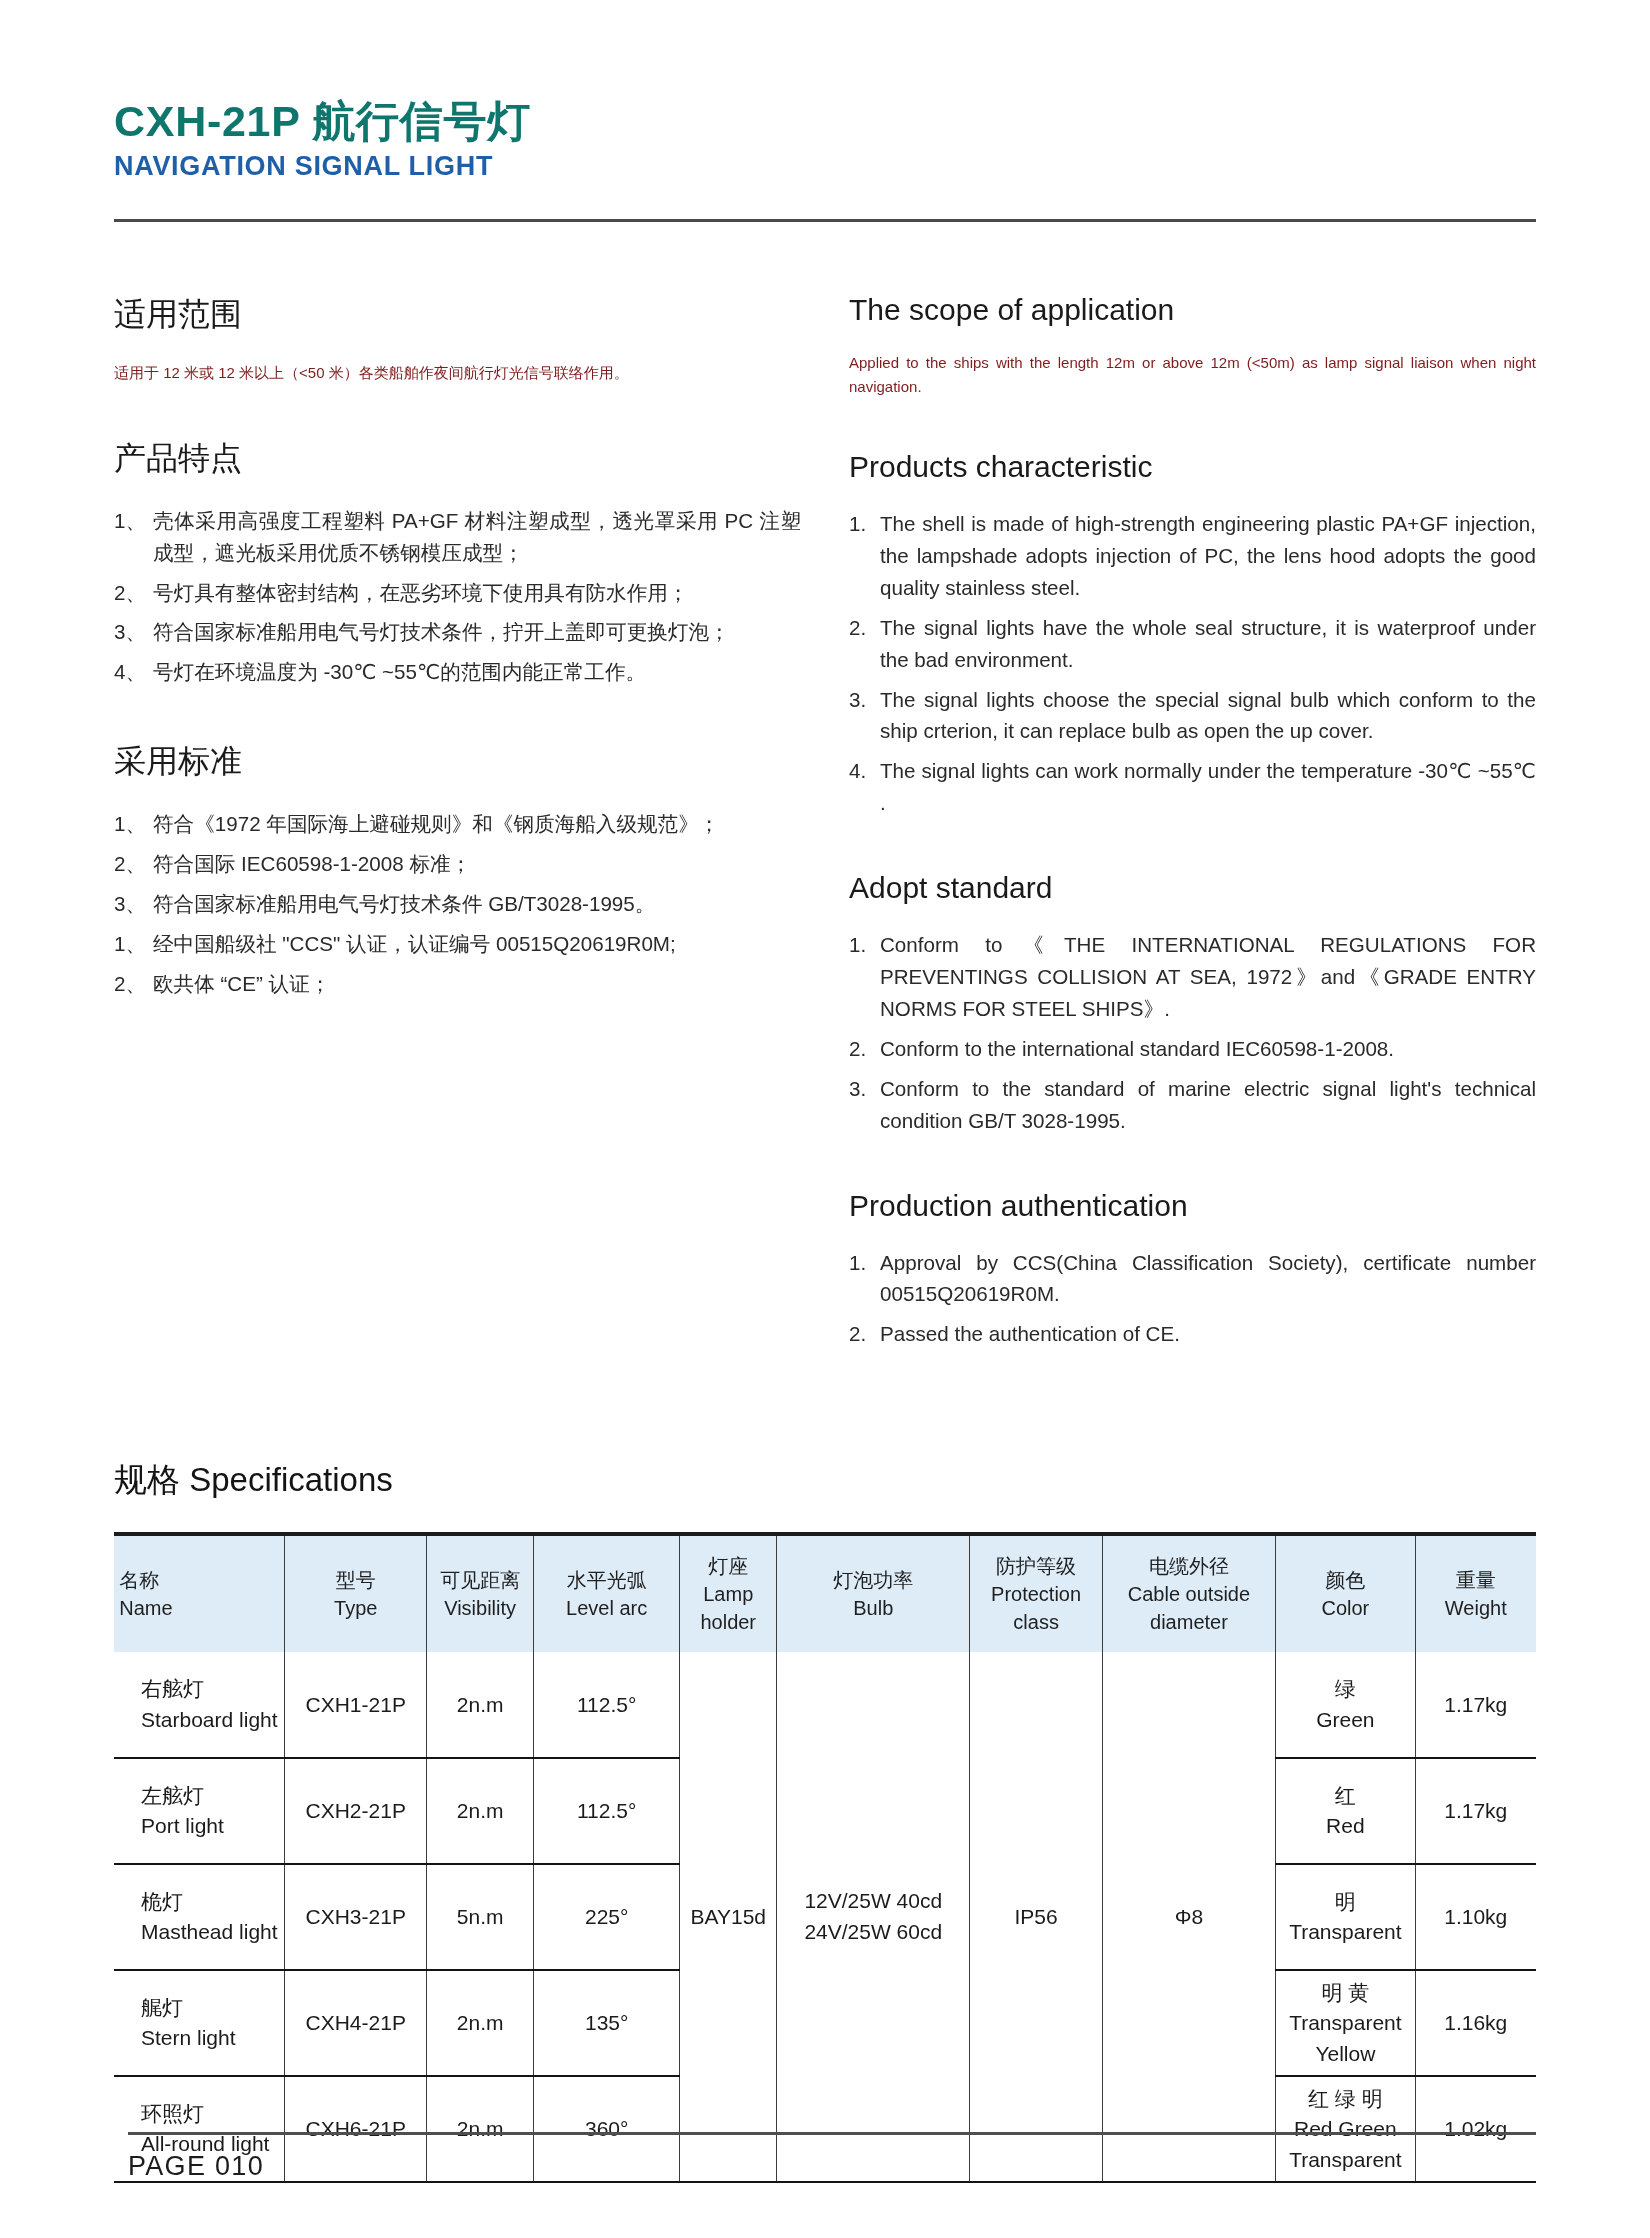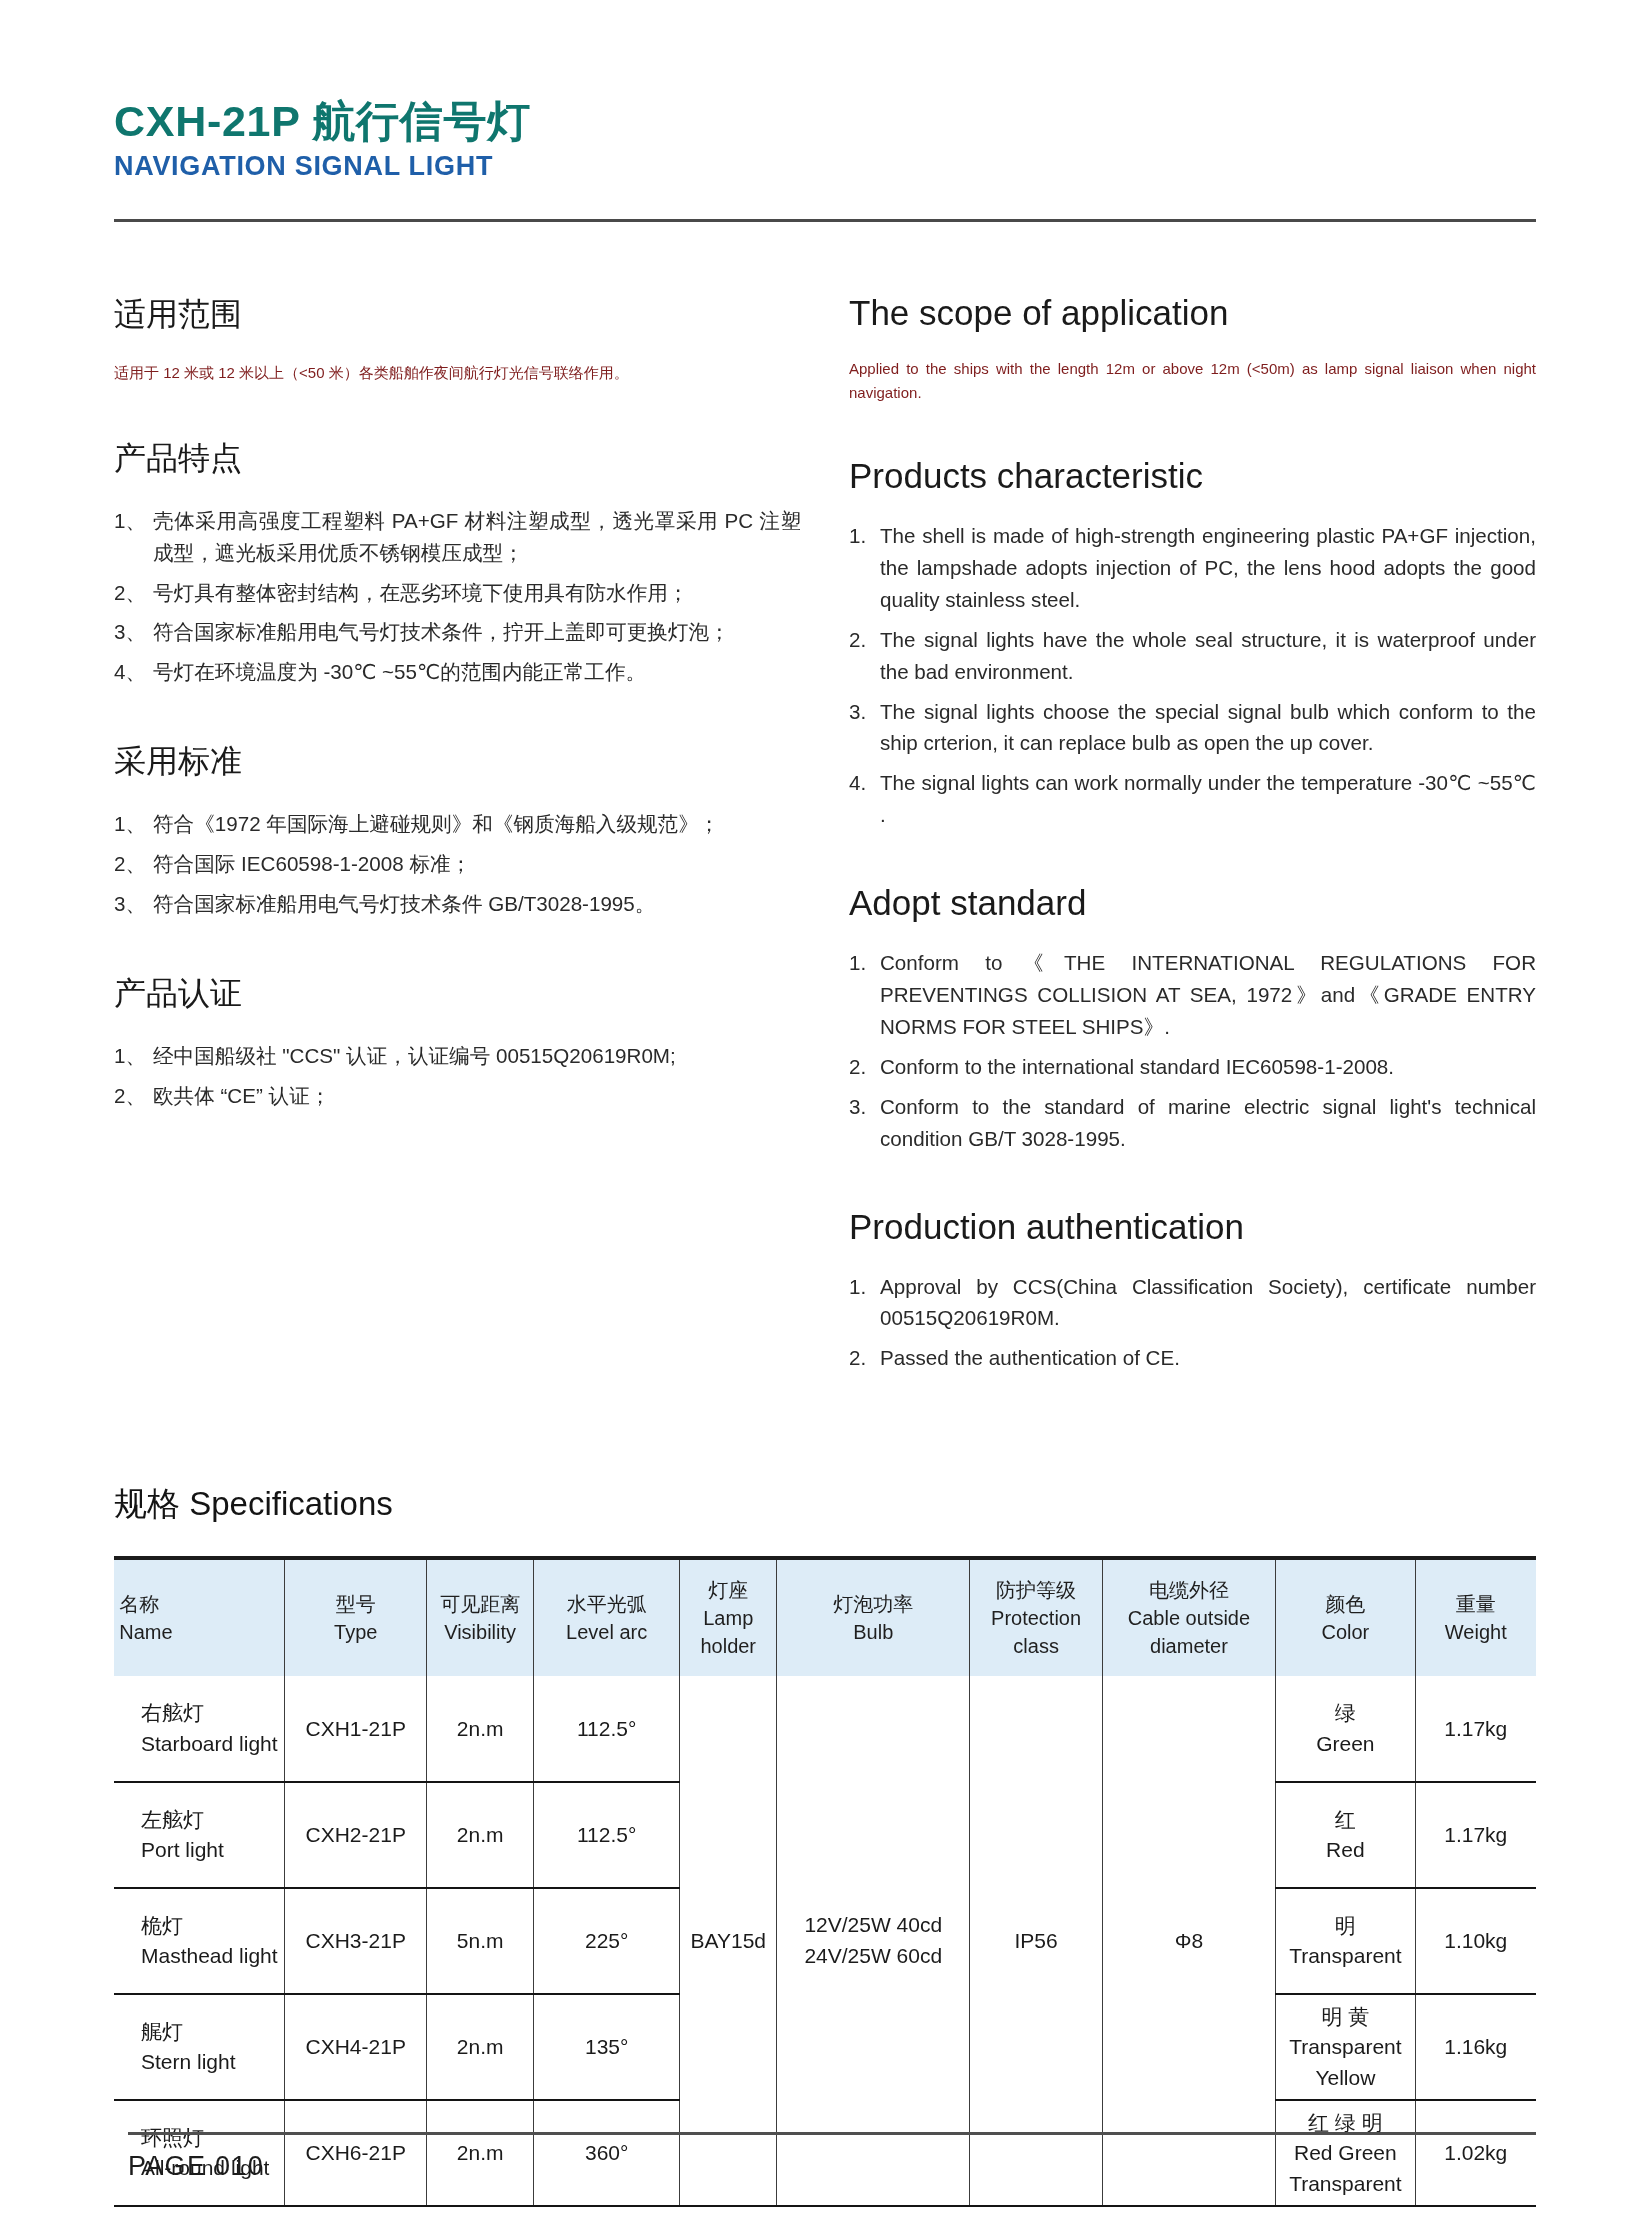--- a/index.html
+++ b/index.html
@@ -12,21 +12,21 @@
   .title-cn{font-size:43px;font-weight:700;color:#0f766e;letter-spacing:0.7px;line-height:1.1;}
   .title-en{font-size:27px;font-weight:600;color:#1f5fa9;letter-spacing:0.7px;margin-top:5.3px;}
   .head-rule{height:3.3px;background:#4a4a4a;margin-top:37px;}
 
   
   .cols{display:flex;gap:48px;margin-top:61px;}
   .col{flex:1;min-width:0;}
   .sec h2{margin:52px 0 24px 0;font-weight:400;color:#1a1a1a;}
   .sec:first-child h2{margin-top:10.6px;}
   .h-cn{font-size:32px;}
-  .h-en{font-size:35px;}
+  .h-en{font-size:30px;}
   .body-text{font-size:15px;line-height:1.55;text-align:justify;color:#7f1d1d;}
   .li{display:flex;margin-bottom:8px;}
   .li .no{flex:0 0 39px;font-size:20.6px;line-height:1.55;color:#2a2a2a;}
   .li.en .no{flex:0 0 31px;}
   .li .tx{flex:1;font-size:20.6px;line-height:1.55;text-align:justify;color:#2a2a2a;}
 
   
   .specs-heading{font-size:33px;font-weight:500;color:#141414;margin:100px 0 29px 0;}
   table.specs{width:100%;border-collapse:collapse;table-layout:fixed;
               border-top:4px solid #1c1c1c;border-bottom:2.7px solid #141414;}
@@ -95,21 +95,20 @@
           <span class="no">2、</span>
           <span class="tx">符合国际 IEC60598-1-2008 标准；</span>
         </div>
         <div class="li">
           <span class="no">3、</span>
           <span class="tx">符合国家标准船用电气号灯技术条件 GB/T3028-1995。</span>
         </div>
       </div>
 
       <div class="sec">
-        <h2 class="h-cn">产品认证</h2>
         <div class="li">
           <span class="no">1、</span>
           <span class="tx">经中国船级社 "CCS" 认证，认证编号 00515Q20619R0M;</span>
         </div>
         <div class="li">
           <span class="no">2、</span>
           <span class="tx">欧共体 “CE” 认证；</span>
         </div>
       </div>
 

